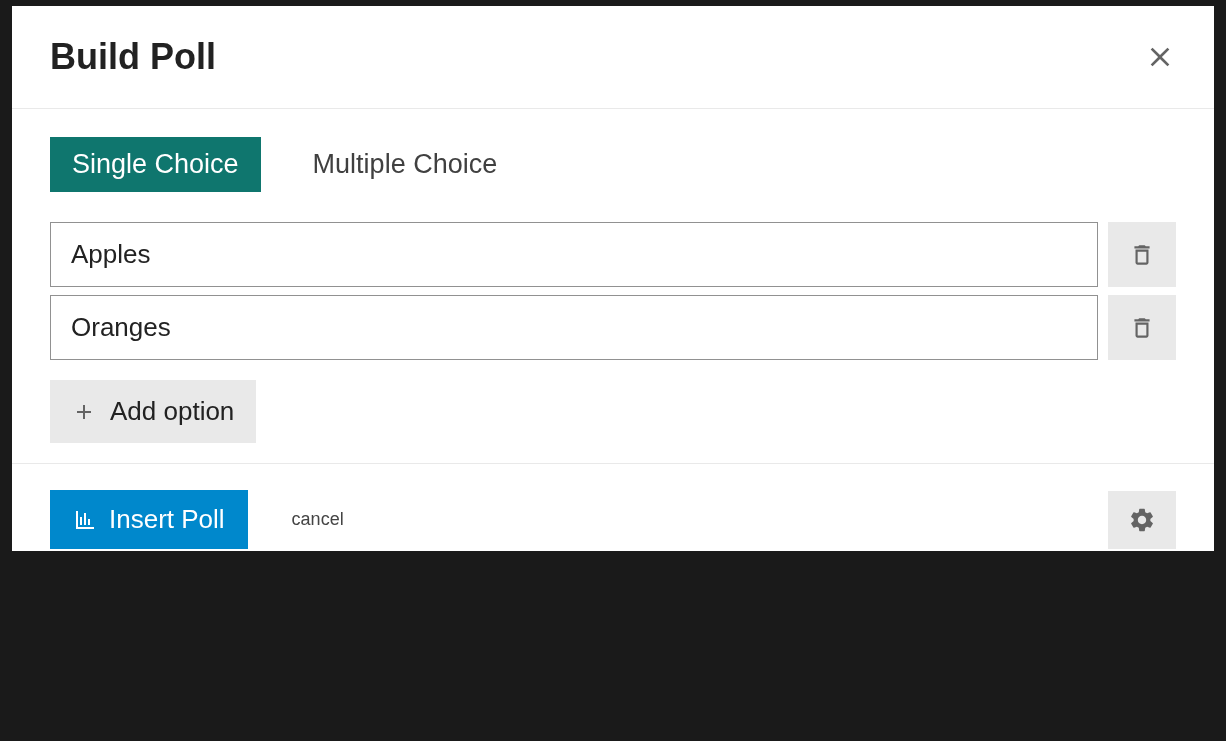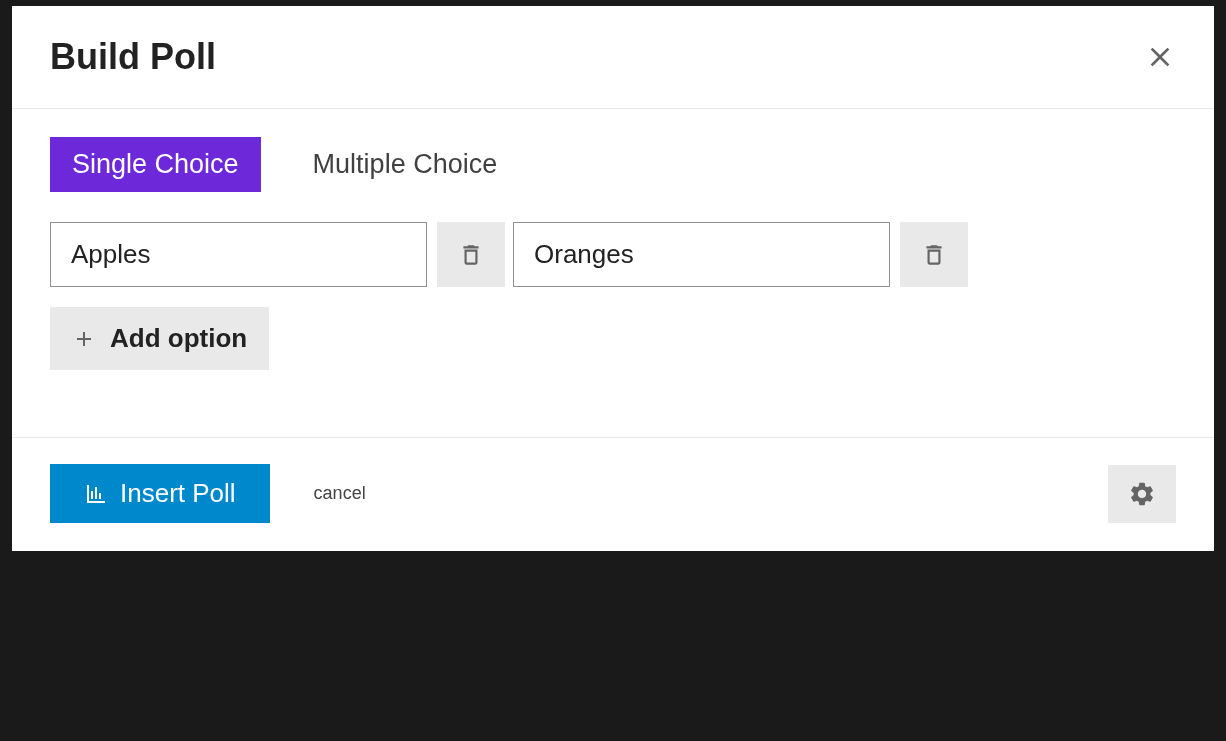--- a/index.html
+++ b/index.html
@@ -43,26 +43,26 @@
   gap: 30px;
   margin-bottom: 30px;
 }
 .tab {
   font-size: 27px;
   padding: 12px 22px;
   cursor: pointer;
   color: #404040;
 }
 .tab.active {
-  background: #6d28d9;
+  background: #0f766e;
   color: #fff;
 }
 .options-list {
   display: flex;
-  flex-direction: row;
+  flex-direction: column;
   gap: 8px;
 }
 .option-row {
   display: flex;
   gap: 10px;
   align-items: stretch;
 }
 .option-input {
   flex: 1;
   font-size: 26px;
@@ -87,36 +87,35 @@
 .add-option-btn {
   margin-top: 20px;
   display: inline-flex;
   align-items: center;
   gap: 14px;
   background: #e9e9e9;
   padding: 16px 22px;
   font-size: 26px;
   color: #222;
   cursor: pointer;
-  font-weight: bold;
 }
 .add-option-btn svg { color: #646464; }
 .modal-footer {
   border-top: 1px solid #e9e9e9;
   padding: 26px 38px 28px 38px;
   display: flex;
   align-items: center;
 }
 .insert-btn {
   background: #0088cc;
   color: #fff;
   display: inline-flex;
   align-items: center;
   gap: 12px;
-  padding: 14px 34px;
+  padding: 14px 23px;
   font-size: 26px;
   cursor: pointer;
 }
 .cancel-link {
   margin-left: 44px;
   font-size: 18px;
   color: #444;
   cursor: pointer;
 }
 .gear-btn {

